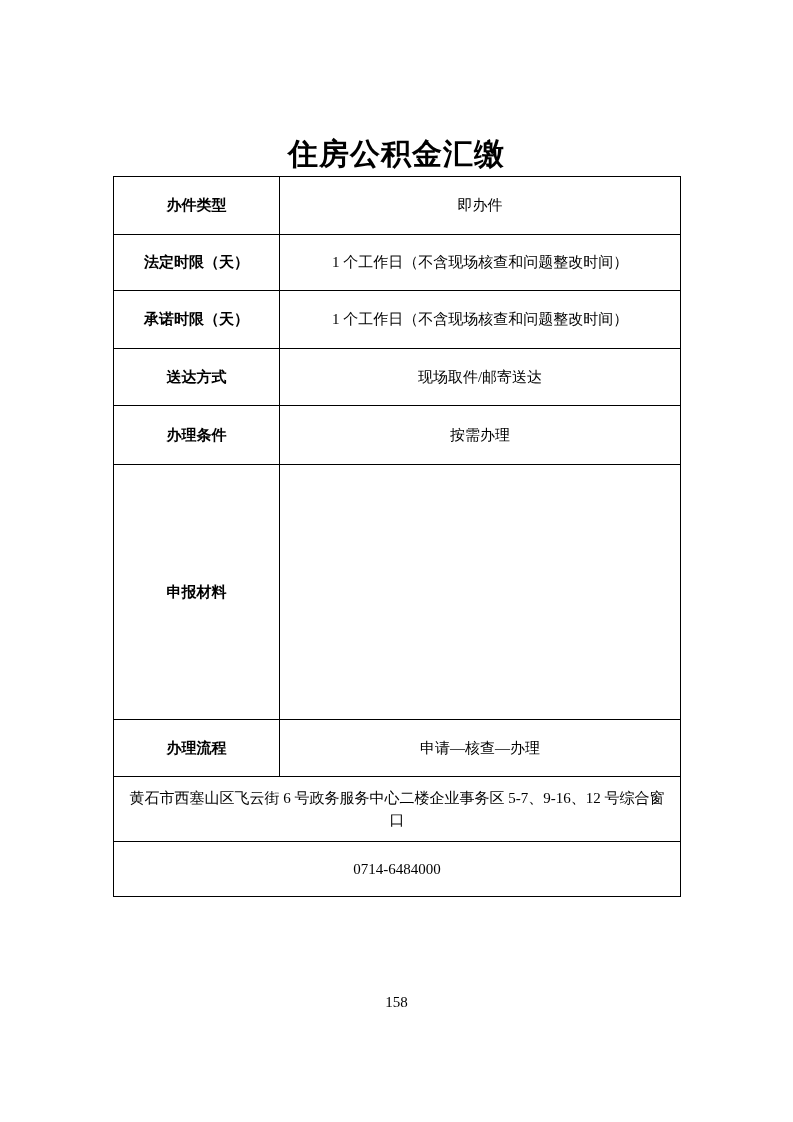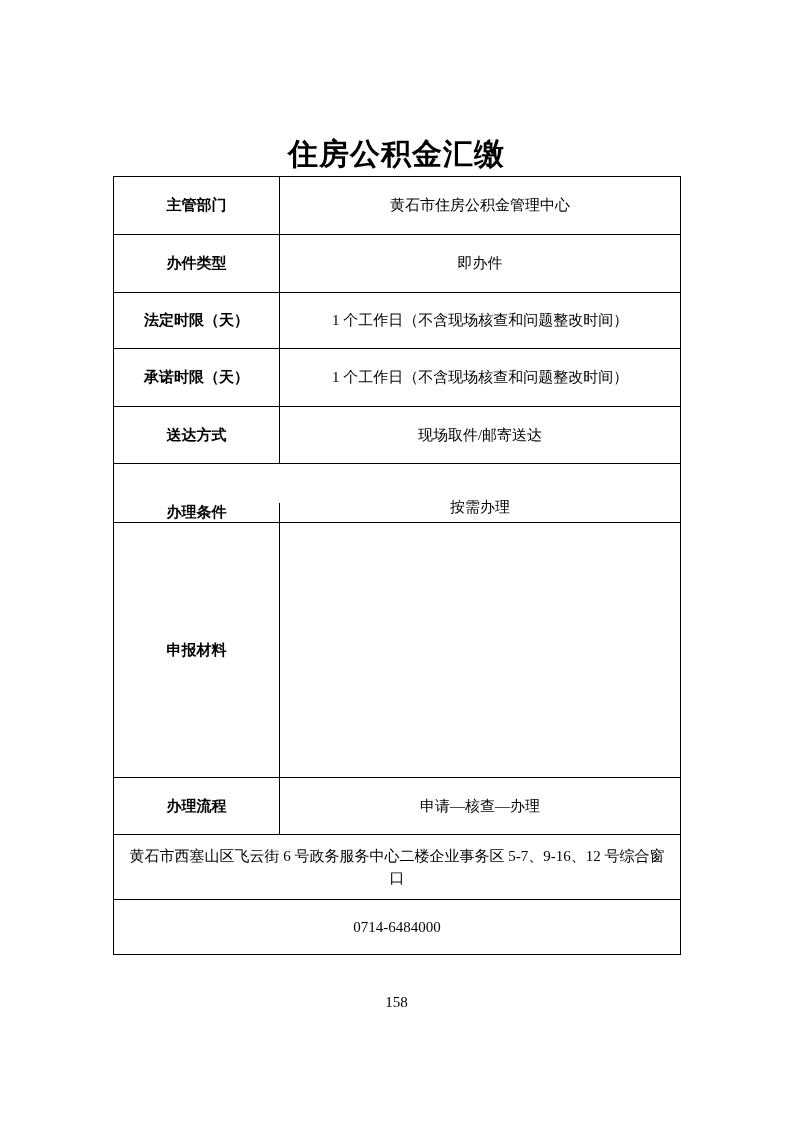--- a/index.html
+++ b/index.html
@@ -66,44 +66,40 @@
     justify-content: flex-start;
     text-align: left;
     white-space: pre-wrap;
     line-height: 1.5;
   }
   .r0 { height: 58px; }
   .r1 { height: 58px; }
   .r2 { height: 56px; }
   .r3 { height: 58px; }
   .r4 { height: 57px; }
-  .r5 { height: 59px; align-items: flex-end; }
+  .r5 { height: 59px; }
   .r6 { height: 255px; }
   .r7 { height: 57px; }
   .r8 { height: 65px; }
   .r9 { height: 54px; }
   .page-number {
     position: absolute;
     top: 994px;
     left: 0;
     width: 100%;
     text-align: center;
     font-size: 15px;
   }
 </style>
 </head>
 <body>
 
 <h1 class="page-title">住房公积金汇缴</h1>
 
 <div class="doc-table">
-  <div class="row r0">
-    <div class="cell-label">主管部门</div>
-    <div class="cell-value">黄石市住房公积金管理中心</div>
-  </div>
   <div class="row r1">
     <div class="cell-label">办件类型</div>
     <div class="cell-value">即办件</div>
   </div>
   <div class="row r2">
     <div class="cell-label">法定时限（天）</div>
     <div class="cell-value">1 个工作日（不含现场核查和问题整改时间）</div>
   </div>
   <div class="row r3">
     <div class="cell-label">承诺时限（天）</div>

